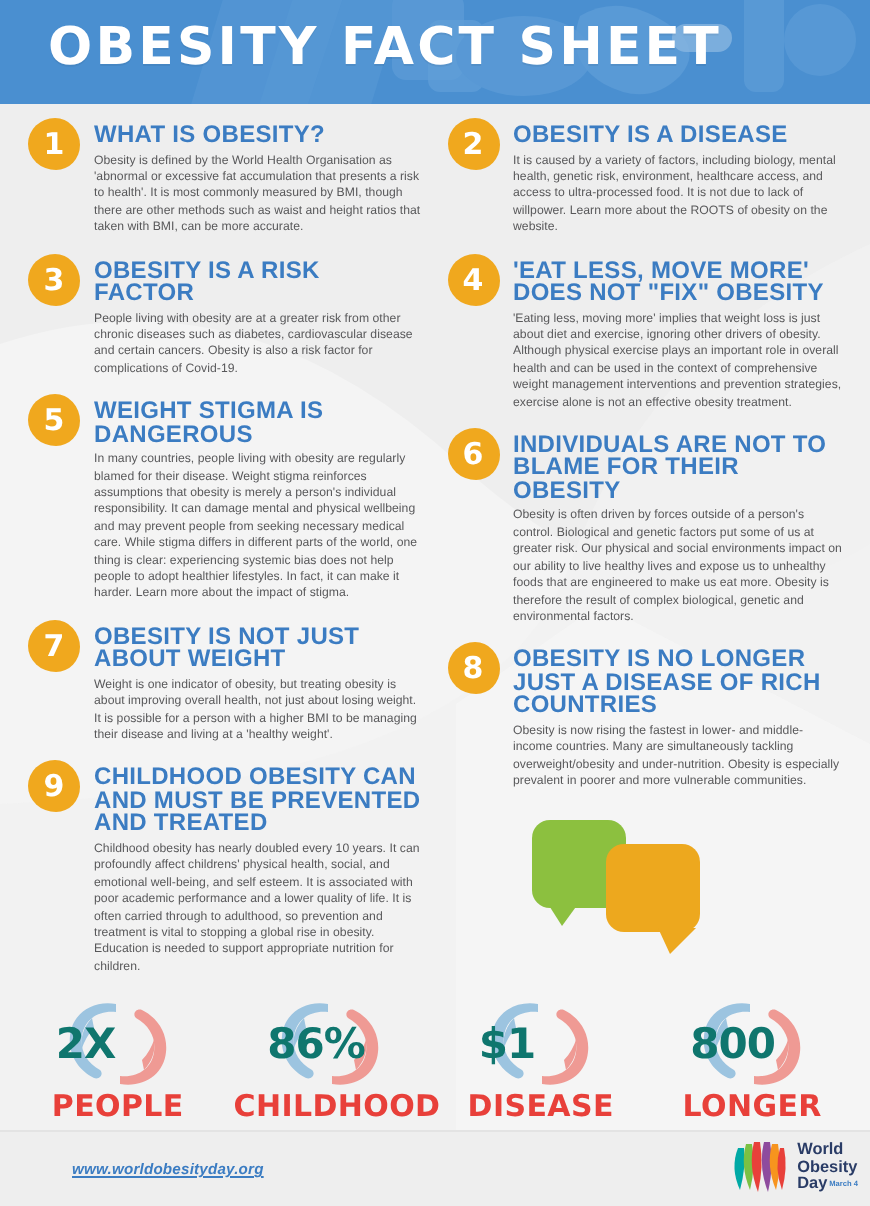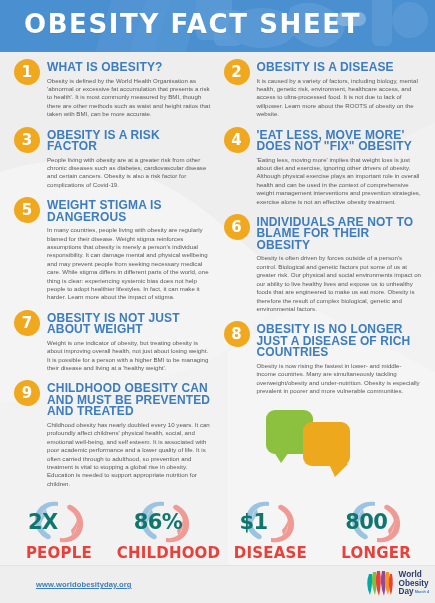--- a/index.html
+++ b/index.html
@@ -226,20 +226,21 @@
     border-top: 1px solid #e3e3e3;
   }
   .footer-url {
     position: absolute;
     left: 36px;
     top: 14px;
     color: #3b7cc2;
     font-size: 7.6px;
     font-weight: bold;
     letter-spacing: 0.1px;
+    font-style: italic;
   }
   .footer-logo {
     position: absolute;
     right: 6px;
     top: 3px;
     display: flex;
     align-items: center;
   }
   .logo-text {
     margin-left: 2px;

